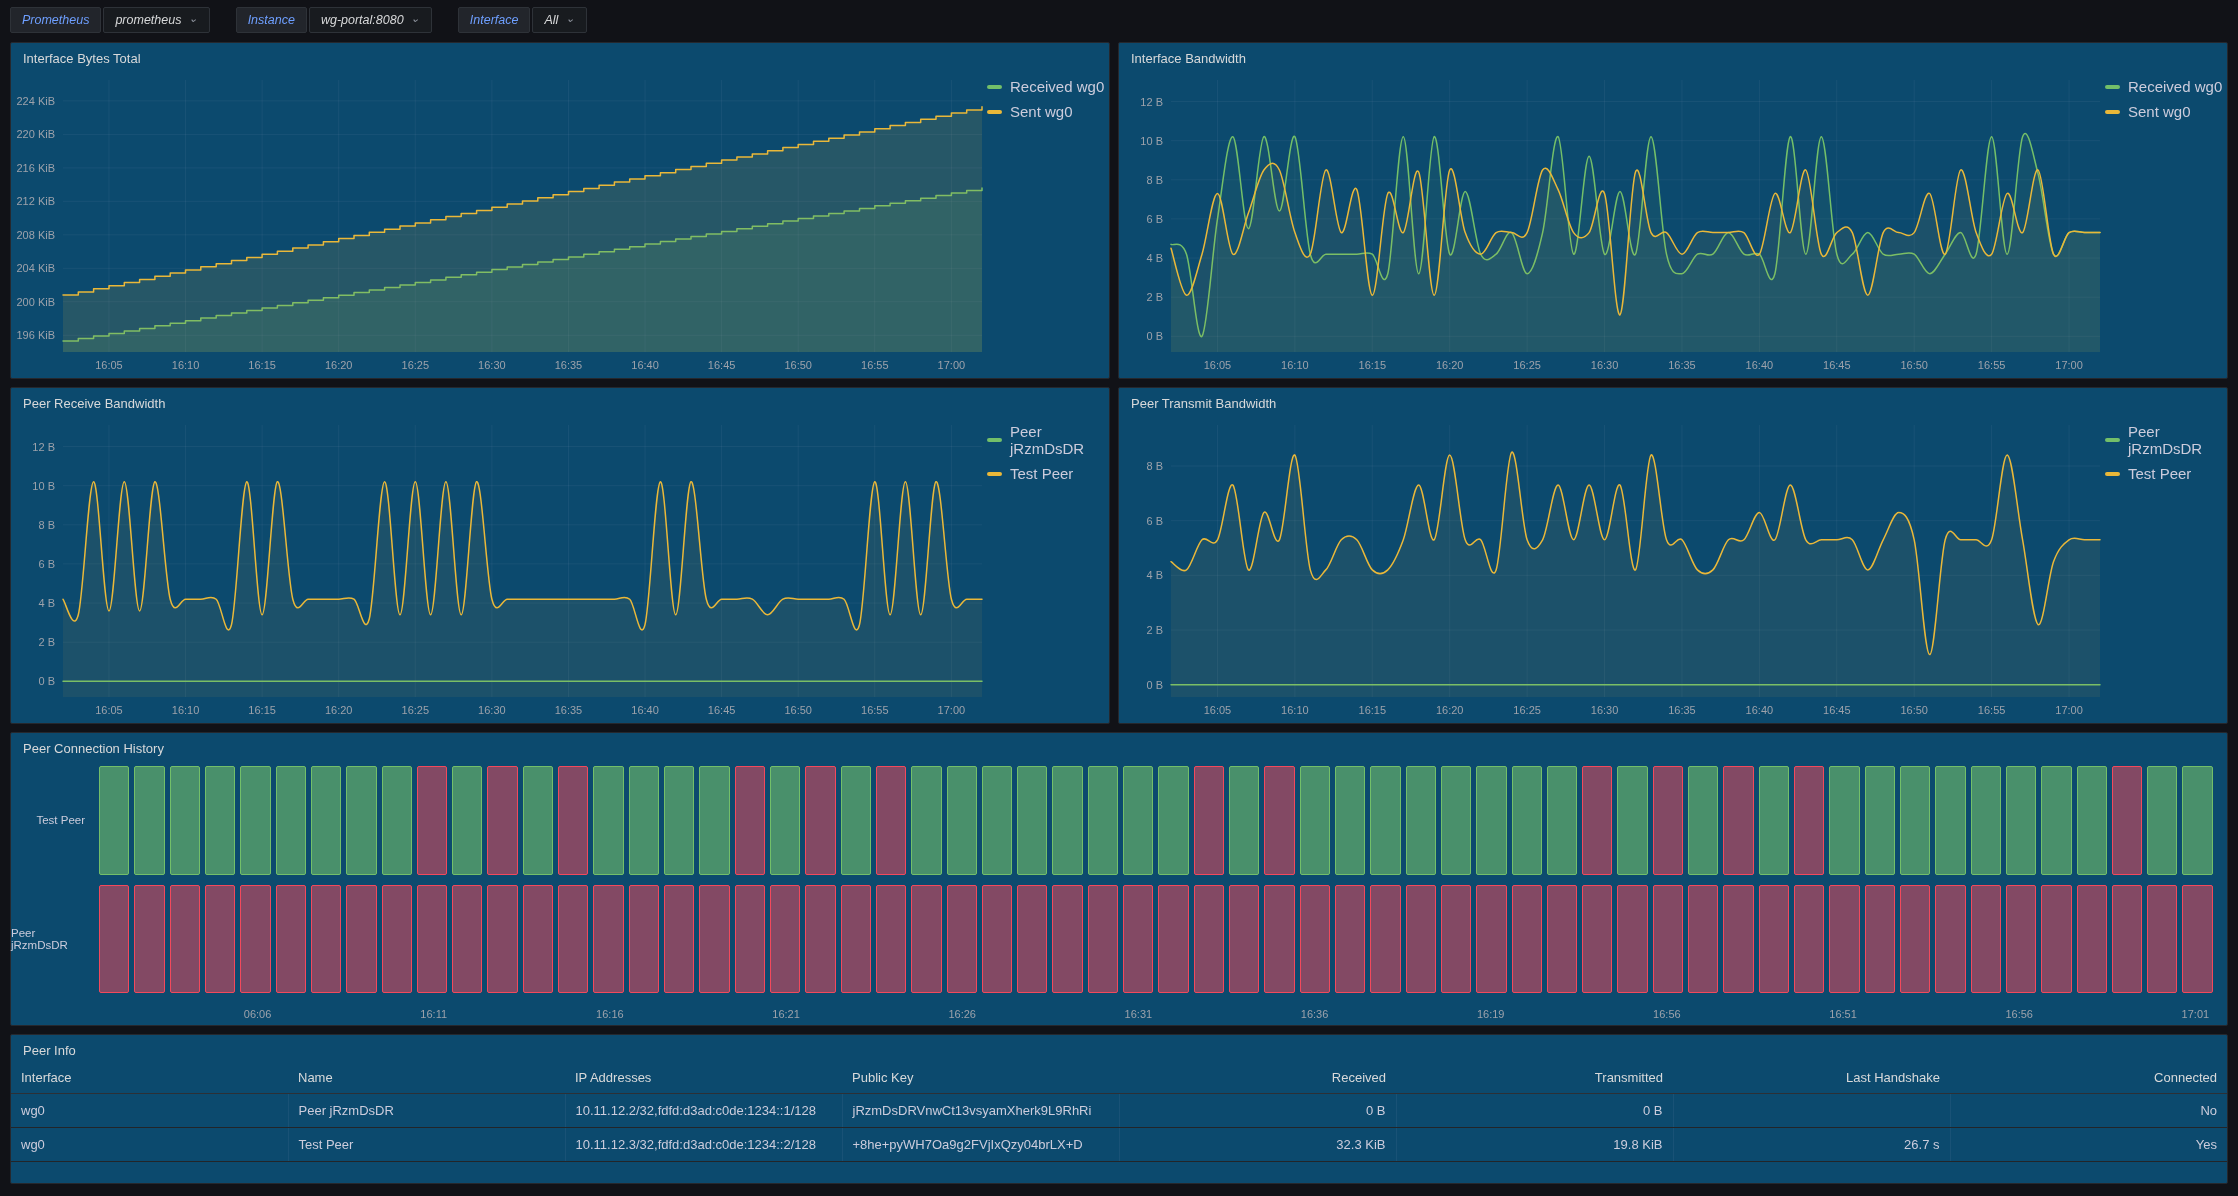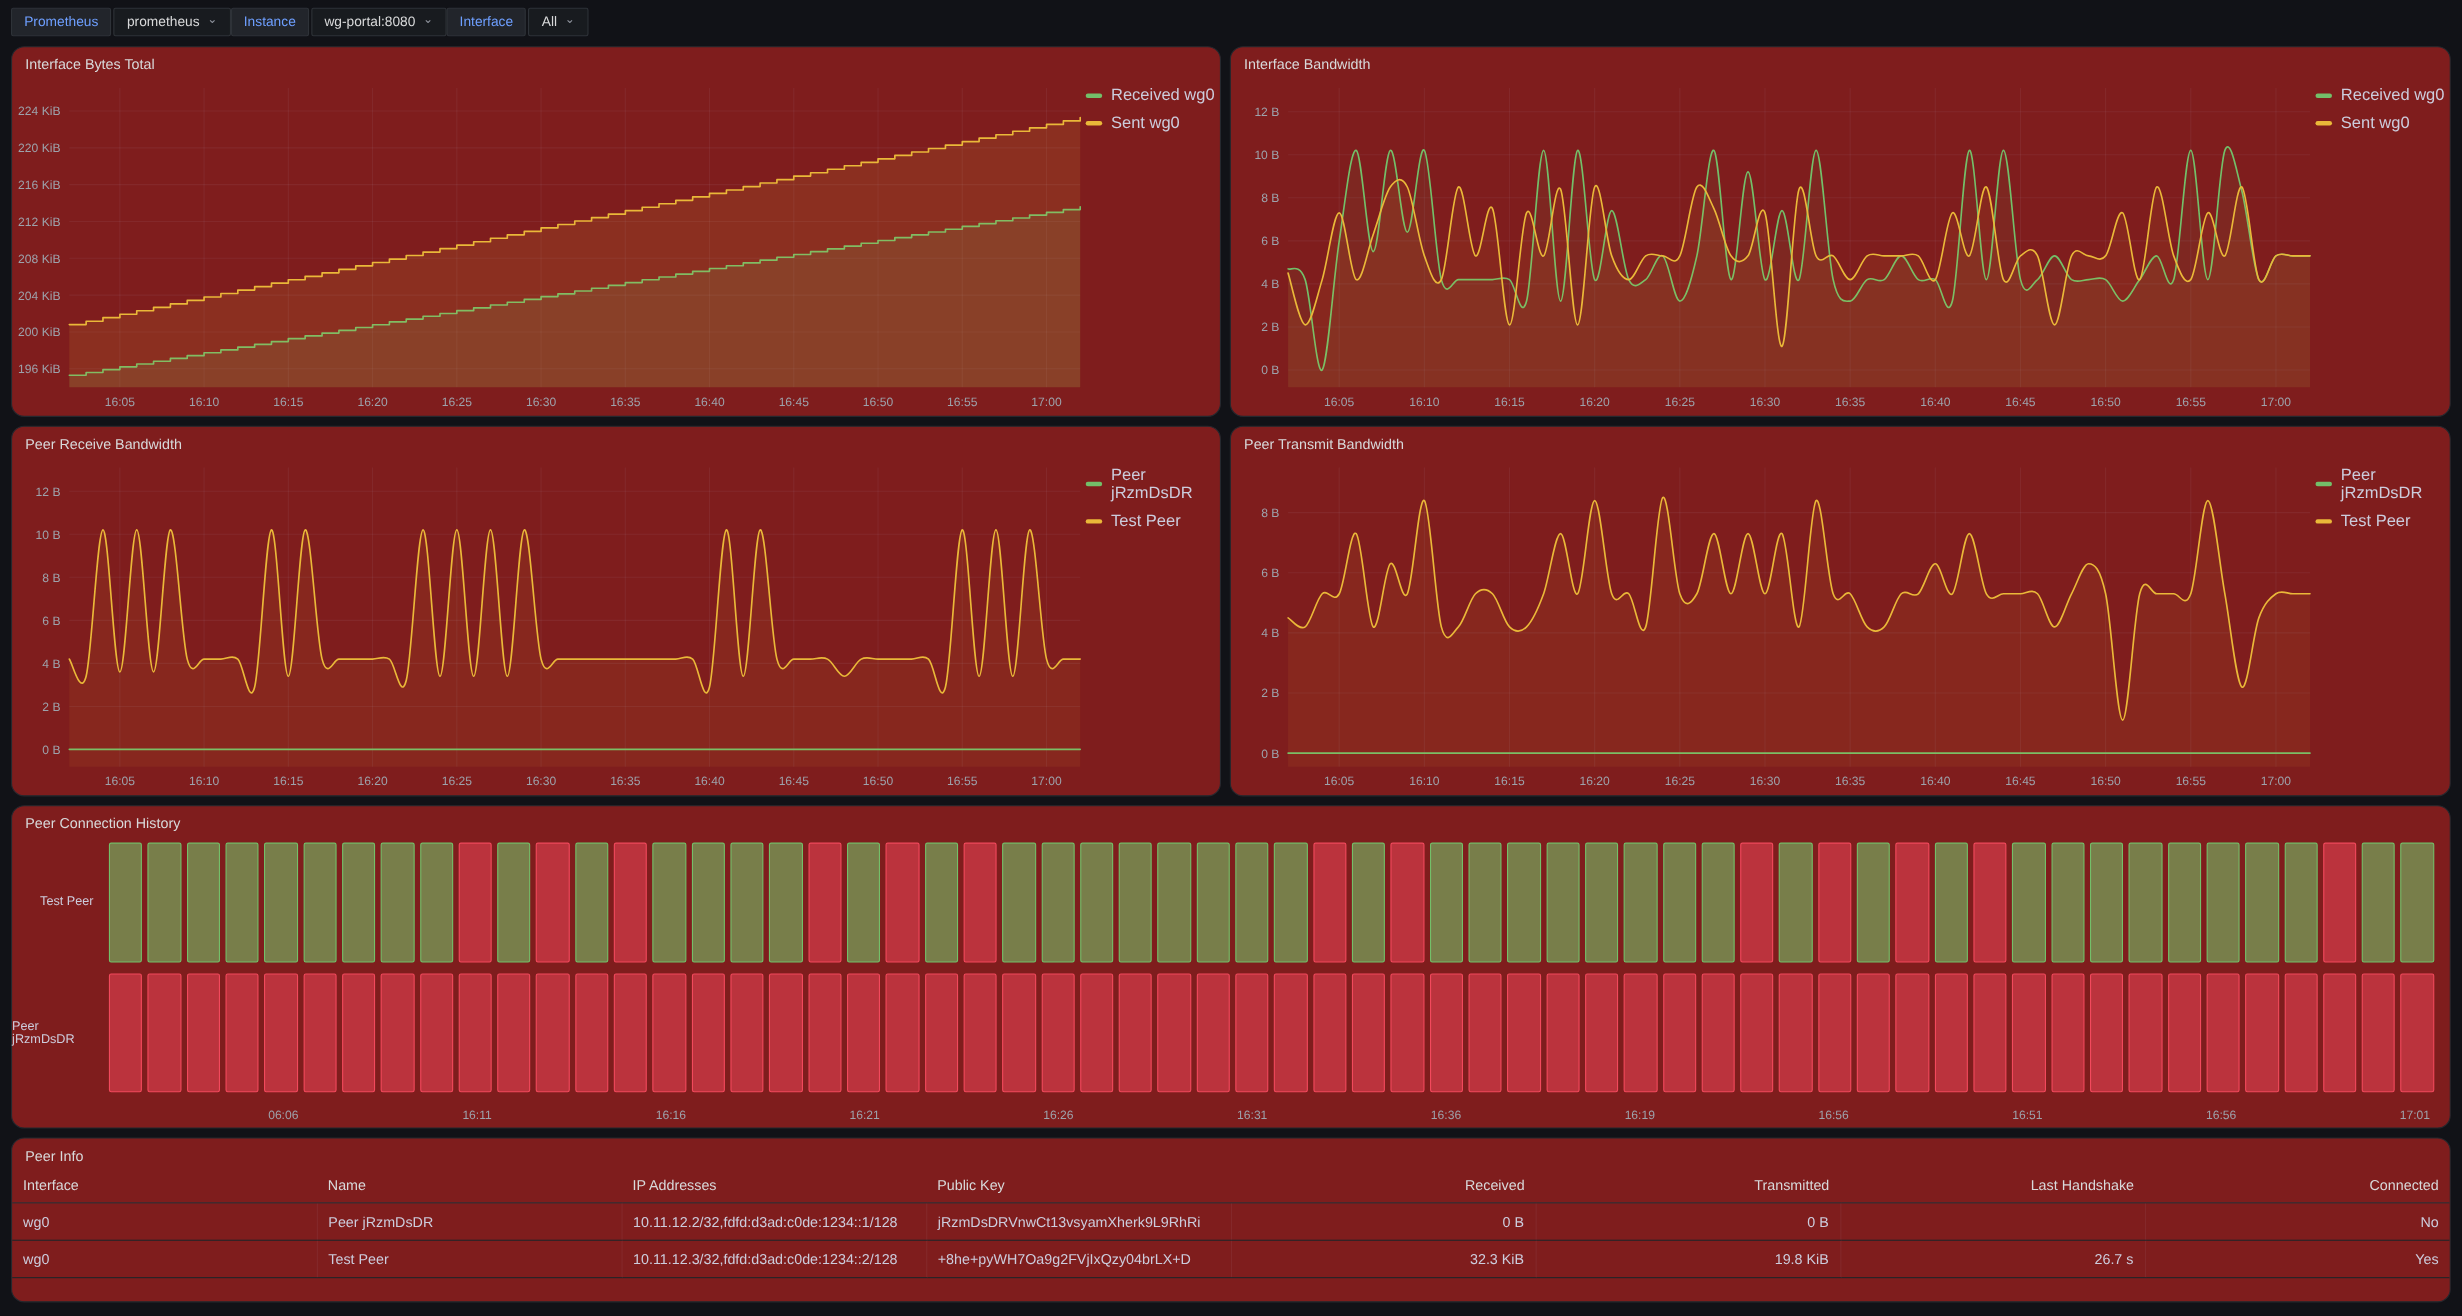--- a/index.html
+++ b/index.html
@@ -1,27 +1,27 @@
 <!DOCTYPE html>
 <html><head>
 <meta charset="utf-8">
 <style>
   html,body{margin:0;padding:0;background:#111217;width:2238px;height:1196px;overflow:hidden;
     font-family:"Liberation Sans",sans-serif;color:#ccccdc;-webkit-font-smoothing:antialiased;}
-  .toolbar{display:flex;align-items:center;padding:6px 10px 0 10px;height:28px;}
+  .toolbar{display:flex;align-items:center;gap:26px;padding:6px 10px 0 10px;height:28px;font-style:italic;}
   .tb-group{display:flex;gap:2px;}
   .btn{height:26px;box-sizing:border-box;display:flex;align-items:center;padding:0 11px;font-size:12.5px;
     border:1px solid #2e3238;border-radius:2px;background:#181b1f;cursor:pointer;white-space:nowrap;}
   .btn.lbl{color:#6e9fff;background:#22252b;font-weight:500;}
   .btn.val{color:#d8d9da;}
   .caret{margin-left:7px;color:#8e939d;font-size:11px;line-height:1;transform:translateY(-2px);}
   .grid{display:grid;padding:8px 10px 12px 10px;gap:8px;
     grid-template-columns:1100px 1110px;
     grid-template-rows:337px 337px 294px 150px;}
-  .panel{background:#7f1d1d;border:1px solid #25282e;border-radius:12px;box-sizing:border-box;
+  .panel{background:#0c4a6e;border:1px solid #25282e;border-radius:2px;box-sizing:border-box;
     display:flex;flex-direction:column;min-width:0;min-height:0;position:relative;}
   .span2{grid-column:1 / span 2;}
   .panel-title{padding:8px 12px 2px 12px;font-size:13px;font-weight:500;color:#d8d9da;cursor:pointer;}
   .panel-body{flex:1;display:flex;min-height:0;min-width:0;}
   .chart{flex:1;min-width:0;min-height:0;}
   .chart svg{display:block;}
   .legend{width:122px;padding-top:10px;box-sizing:border-box;}
   .legend-item{display:flex;align-items:center;gap:8px;margin-bottom:8px;font-size:15px;color:#ccccdc;cursor:pointer;}
   .swatch{width:15px;height:4px;border-radius:2px;flex:0 0 auto;}
   

